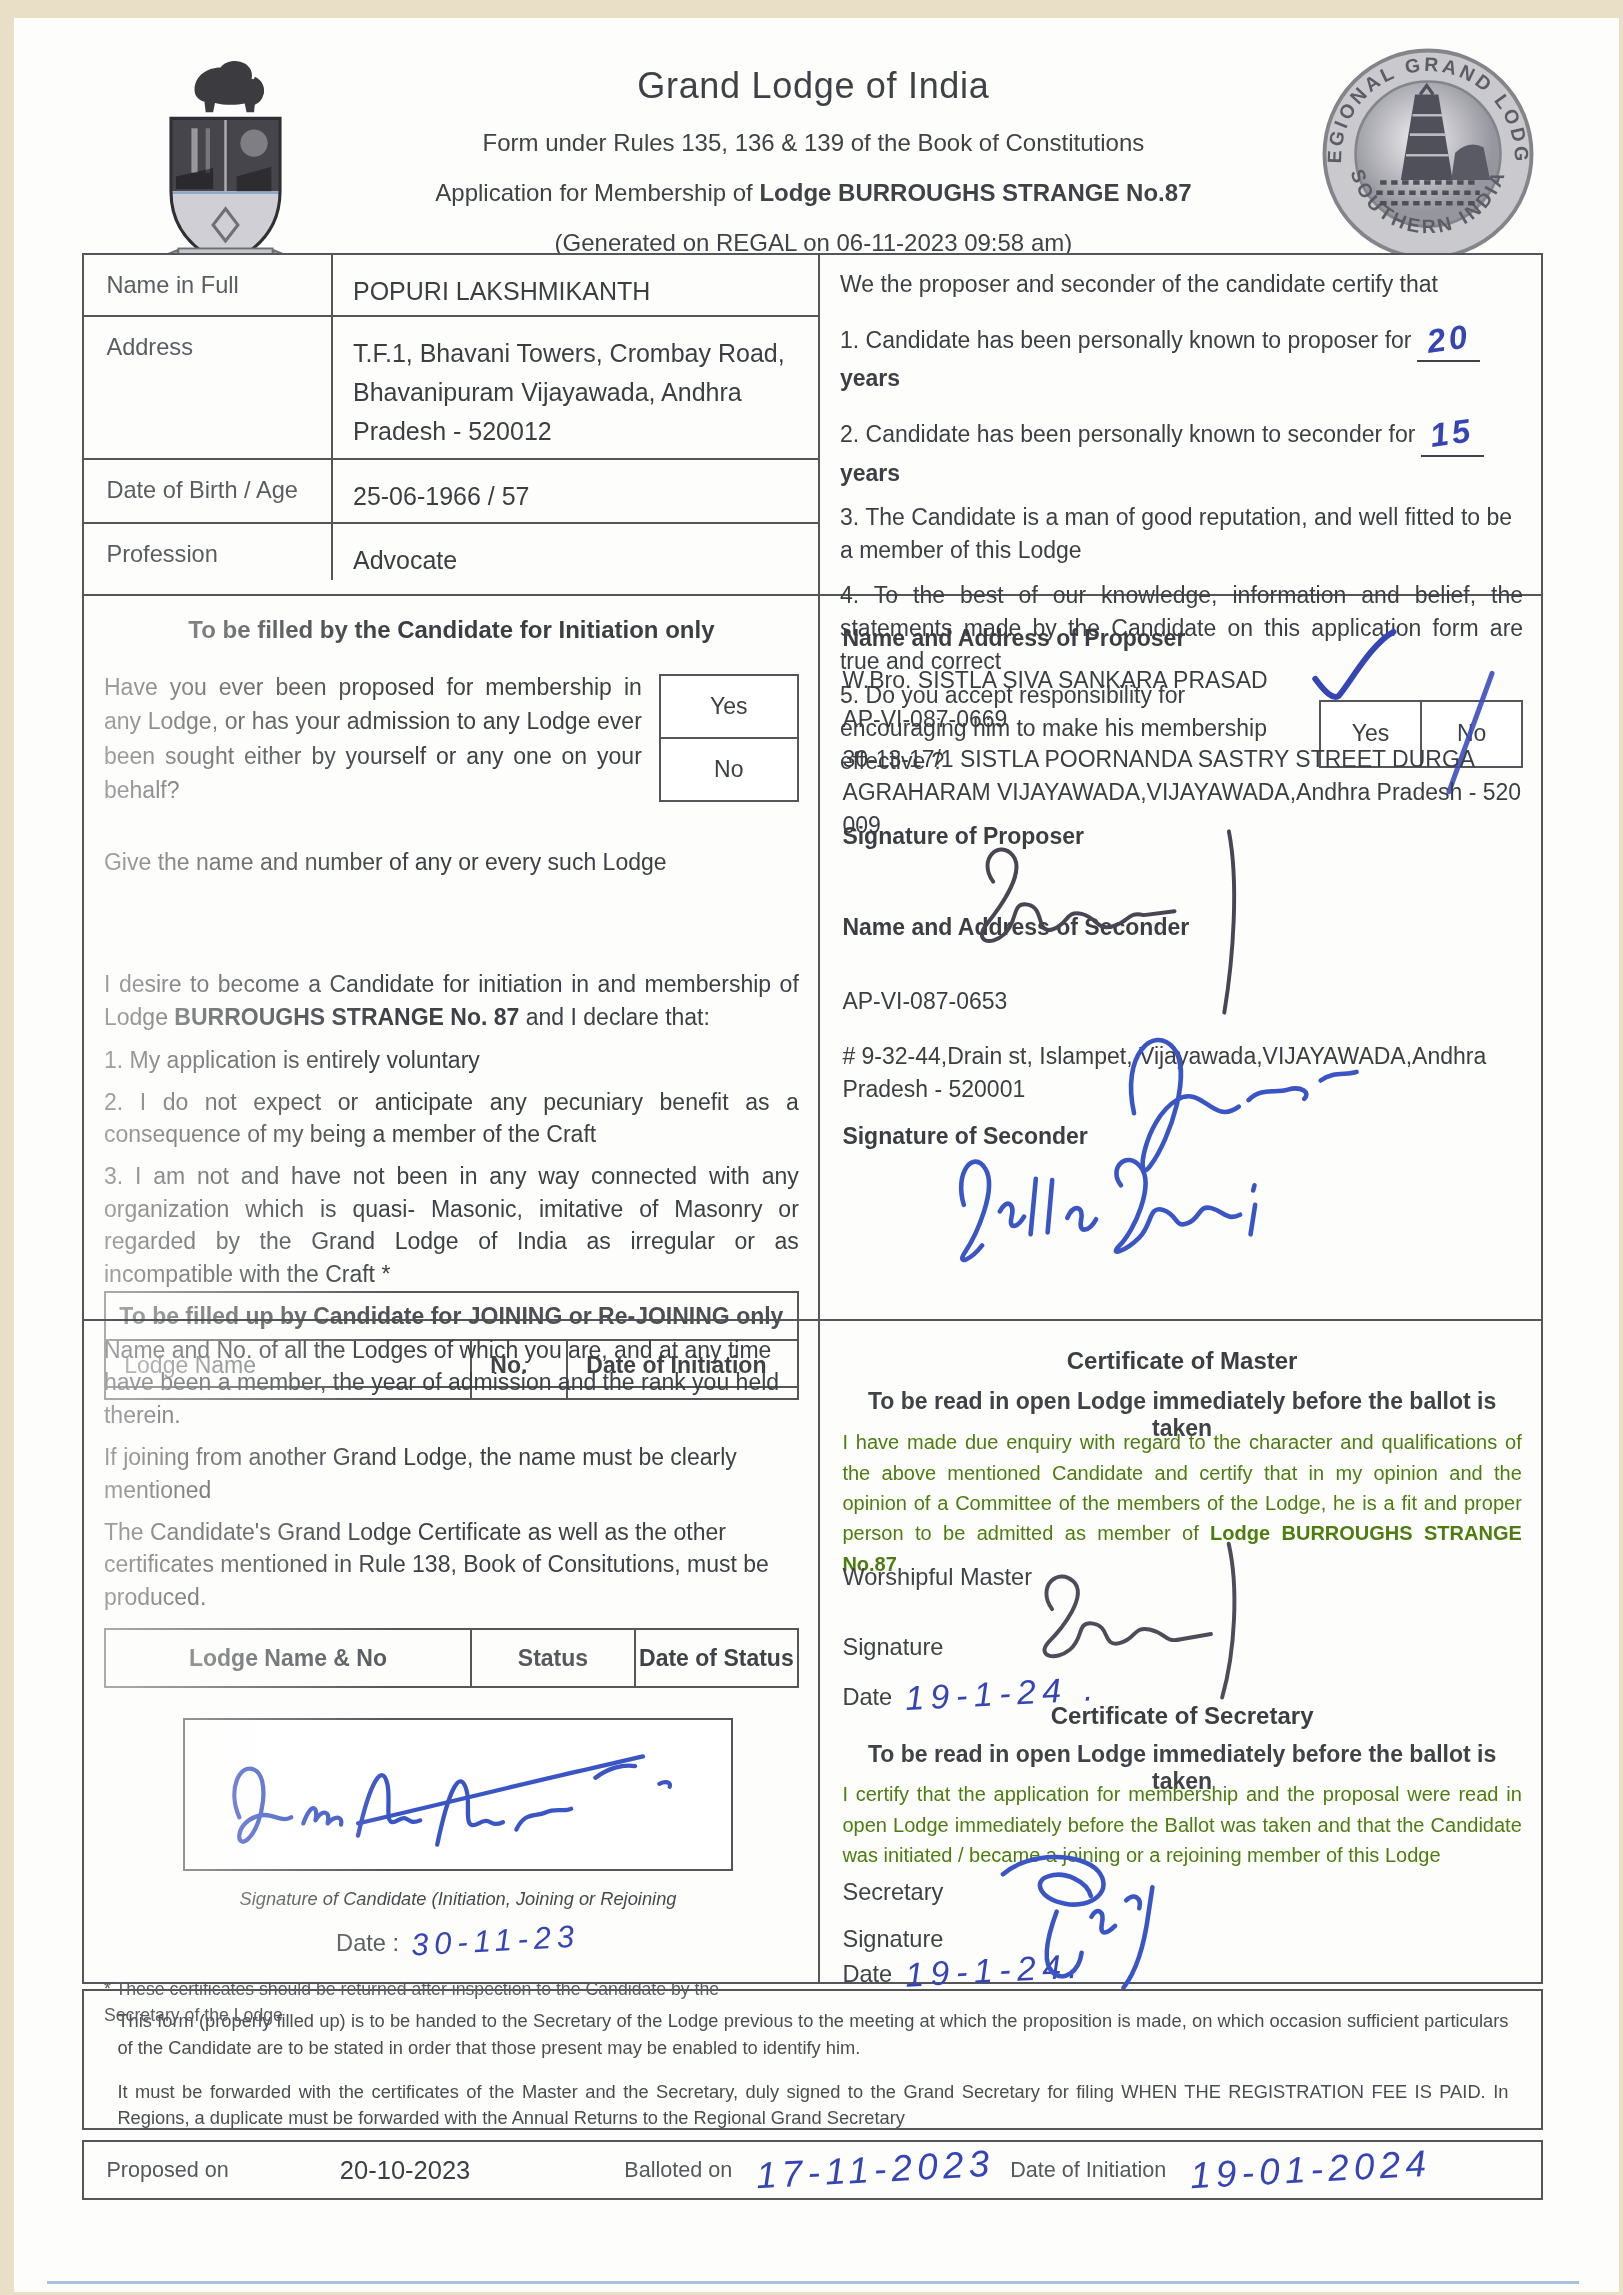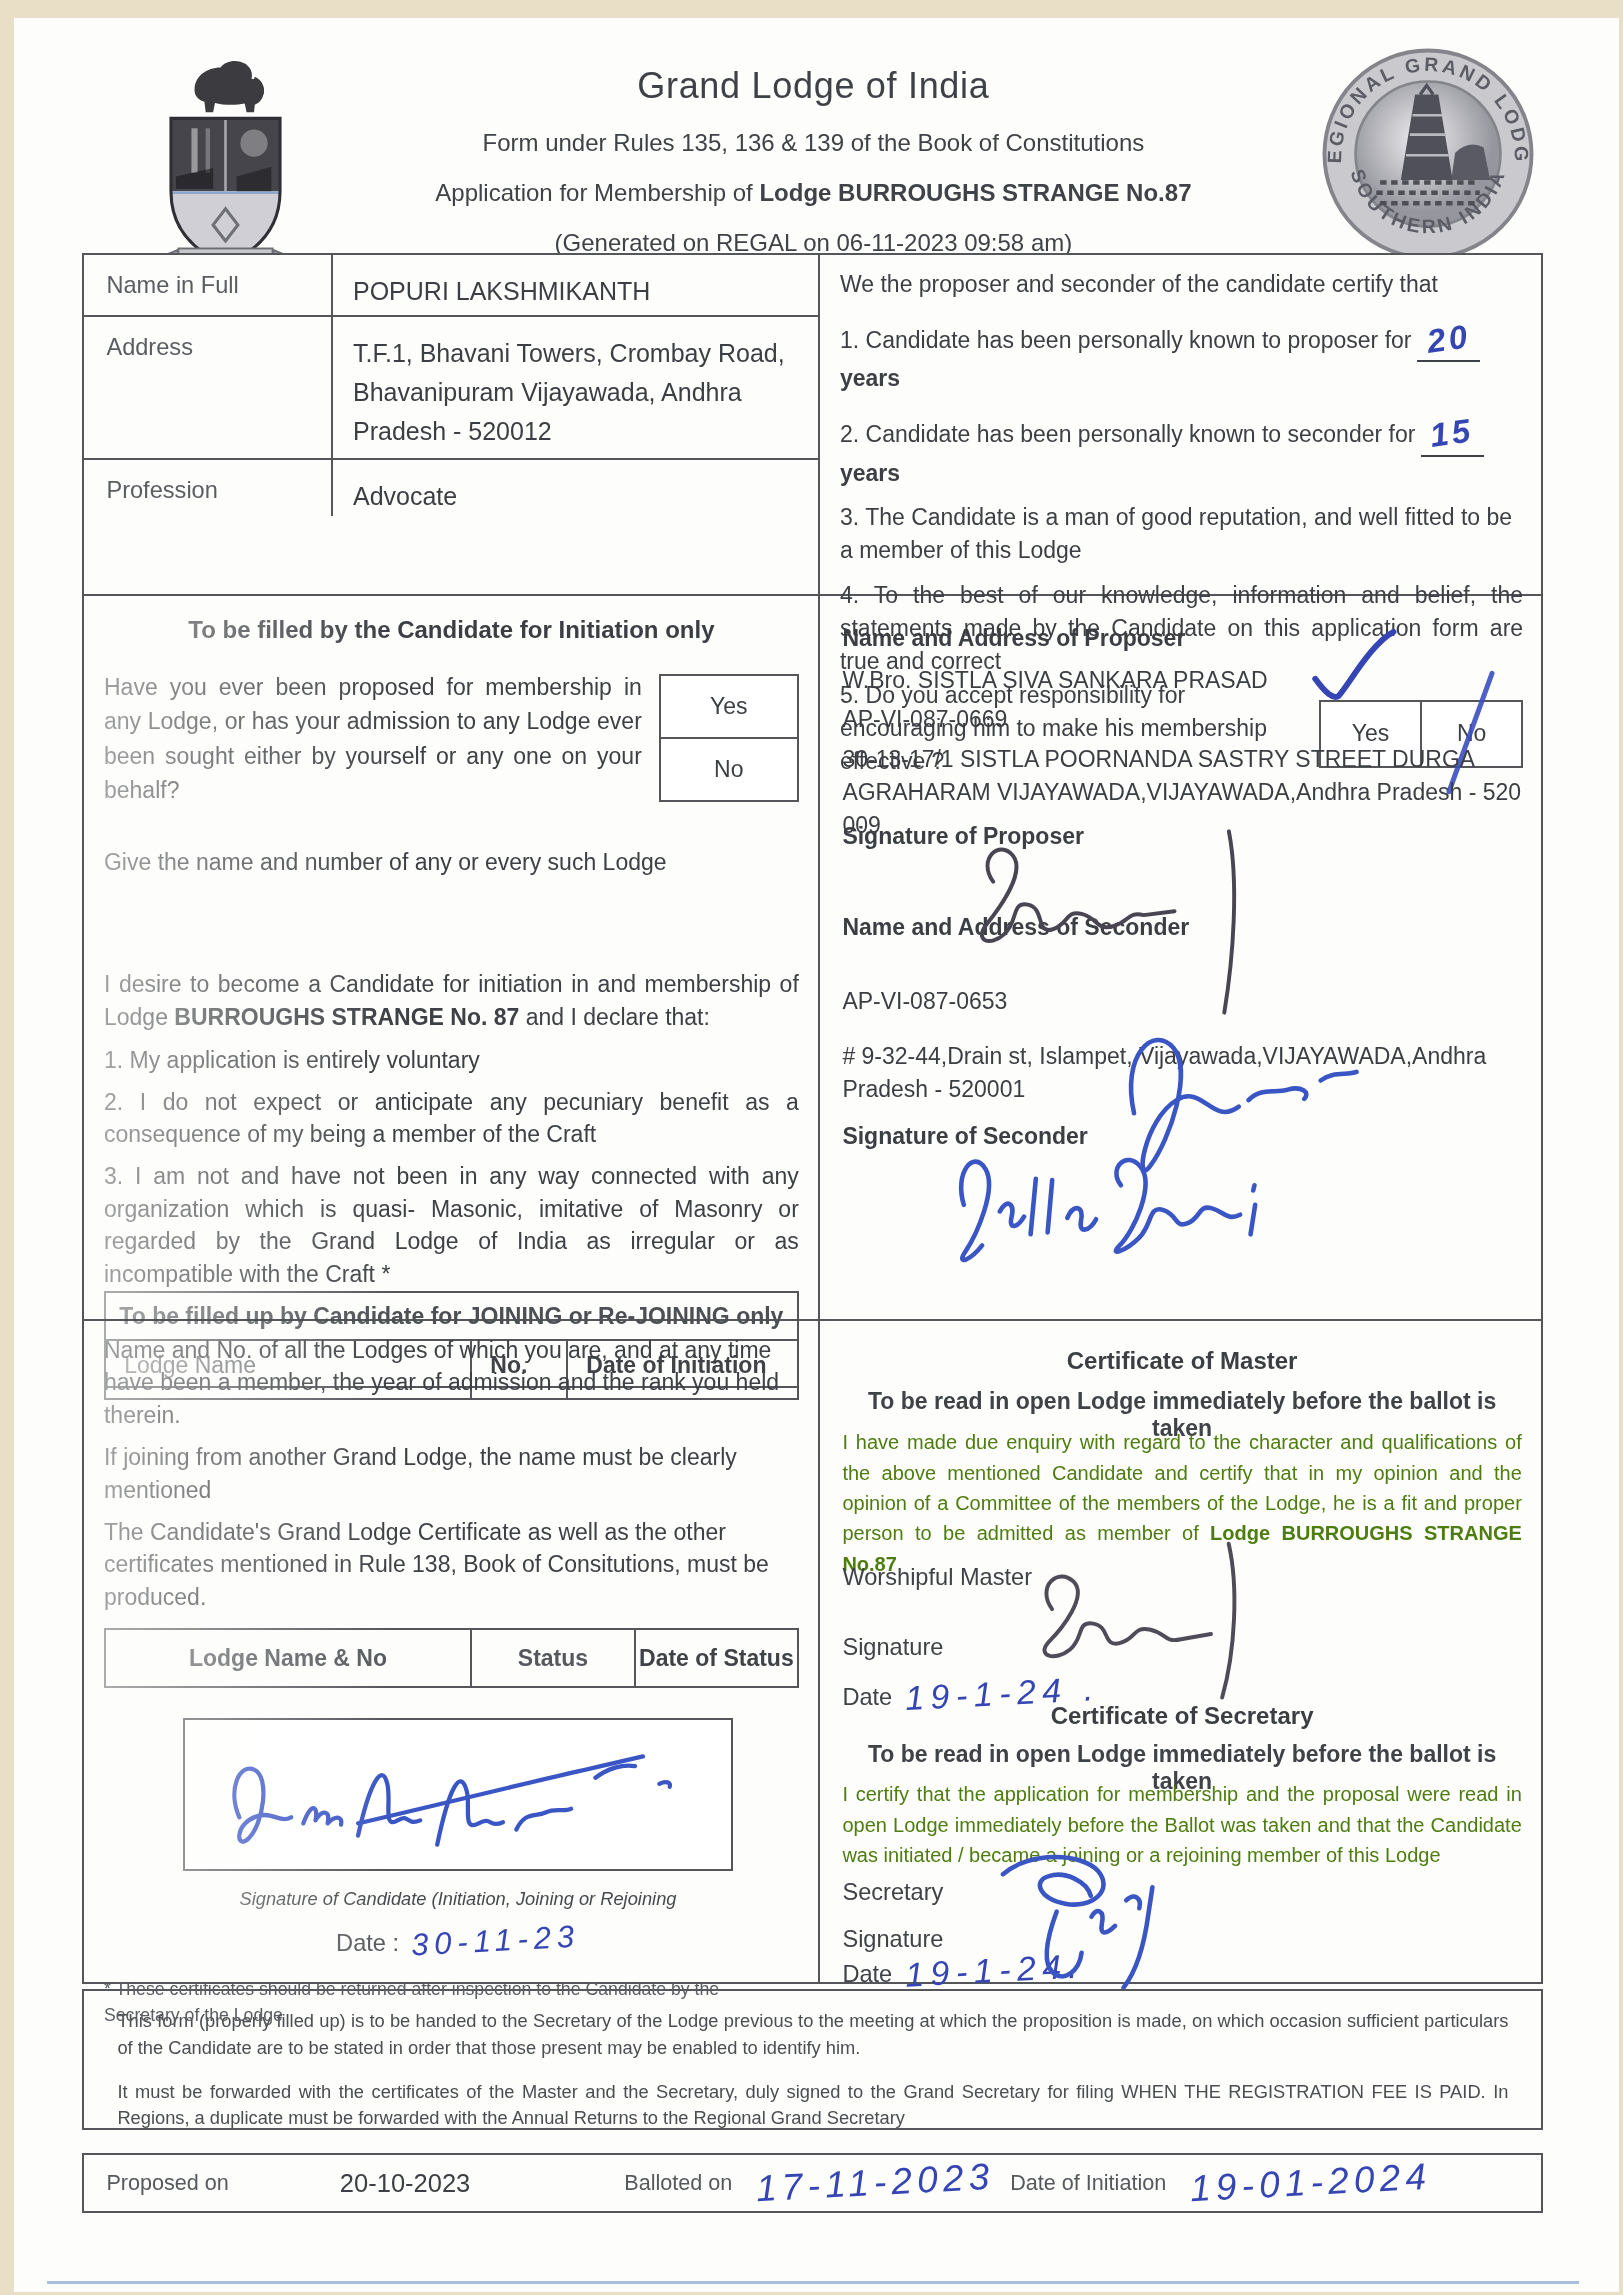--- a/index.html
+++ b/index.html
@@ -106,21 +106,21 @@
   .role { font-size: 23.6px; color: #3f4246; }
   .hand-date { font-size: 34px; letter-spacing: 6.5px; }
   
   .pr-line { position: absolute; left: 22px; right: 17px; font-size: 23px; color: #3b3e42; line-height: 1.42; }
   .pr-head { font-weight: bold; }
   .sig-svg { position: absolute; z-index: 2; }
   
   .notes { border: 2px solid #54565a; margin-top: 5.2px; padding: 17px 33px; height: 141px;
     font-size: 18.3px; line-height: 1.45; color: #4a4d51; text-align: justify; }
   .notes p + p { margin-top: 17px; }
-  .footerrow { border: 2px solid #54565a; margin-top: 23px; height: 60px; display: flex;
+  .footerrow { border: 2px solid #54565a; margin-top: 10px; height: 60px; display: flex;
     align-items: center; padding-left: 22px; white-space: nowrap; }
   .f-label { font-size: 21.6px; color: #55585c; }
   .f-value { font-size: 25.5px; color: #3c3f43; margin-left: 111px; }
   .ml230 { margin-left: 154px; }
   .f-hand { font-size: 37px; letter-spacing: 5.2px; margin: 0 15.7px 0 23.6px; }
   .blue-line { position: absolute; left: 33px; top: 2263px; width: 1532px; height: 2.6px;
     background: #9ab4da; opacity: .85; }
   svg.sig path { fill: none; stroke-linecap: round; stroke-linejoin: round; }
 </style>
 </head>
@@ -178,20 +178,24 @@
 
     <div class="row row1">
       <div class="cl">
         <div class="irow ir1">
           <div class="ilabel">Name in Full</div>
           <div class="ival">POPURI LAKSHMIKANTH</div>
         </div>
         <div class="irow ir2">
           <div class="ilabel">Address</div>
           <div class="ival">T.F.1, Bhavani Towers, Crombay Road, Bhavanipuram Vijayawada, Andhra Pradesh - 520012</div>
+        </div>
+        <div class="irow ir3">
+          <div class="ilabel">Date of Birth / Age</div>
+          <div class="ival">25-06-1966 / 57</div>
         </div>
         <div class="irow">
           <div class="ilabel">Profession</div>
           <div class="ival">Advocate</div>
         </div>
       </div>
       <div class="cr">
         <div class="certify">
           <div>We the proposer and seconder of the candidate certify that</div>
           <div class="ci"><span>1. Candidate has been personally known to proposer for</span><span class="uline"><span class="hand hand-num">20</span></span><b>years</b></div>

